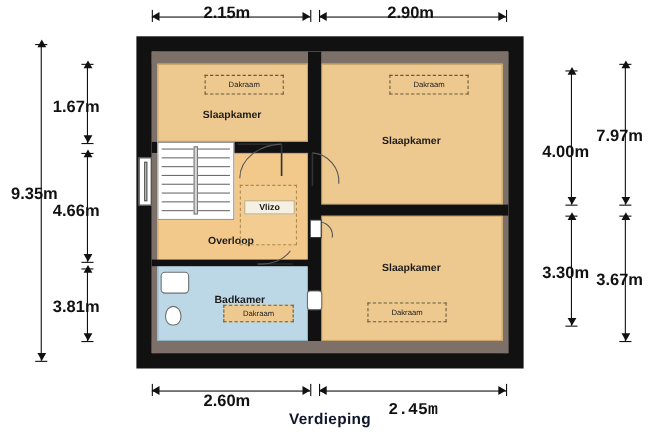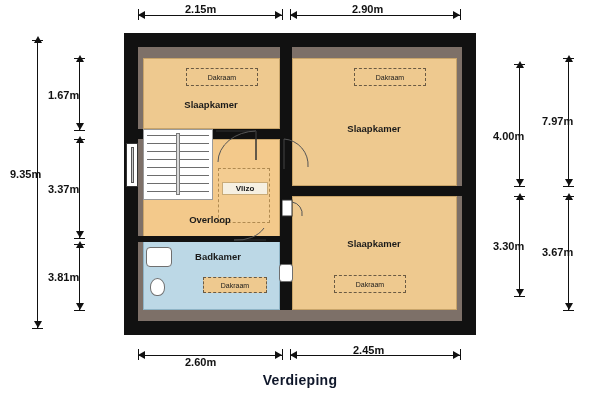--- a/index.html
+++ b/index.html
@@ -196,21 +196,21 @@
     height: 1px;
     background: #111111;
   }
   .dimline-v {
     position: absolute;
     width: 1px;
     background: #111111;
   }
   .dim-text {
     position: absolute;
-    font-size: 11px;
+    font-size: 15px;
     font-weight: bold;
     color: #111111;
     white-space: nowrap;
   }
   .tick-v {
     position: absolute;
     width: 1px; height: 11px;
     background: #111111;
   }
   .tick-h {
@@ -310,21 +310,21 @@
 
   <div class="dakraam dk1">Dakraam</div>
   <div class="dakraam dk2">Dakraam</div>
   <div class="dakraam dk3">Dakraam</div>
   <div class="dakraam dk4">Dakraam</div>
 
   <div class="room-label" style="left:169px; top:99px; width:84px;">Slaapkamer</div>
   <div class="room-label" style="left:332px; top:123px; width:84px;">Slaapkamer</div>
   <div class="room-label" style="left:332px; top:238px; width:84px;">Slaapkamer</div>
   <div class="room-label" style="left:172px; top:214px; width:76px;">Overloop</div>
-  <div class="room-label" style="left:180px; top:251px; width:76px;text-align:center;">Badkamer</div>
+  <div class="room-label" style="left:180px; top:267px; width:76px;text-align:center;">Badkamer</div>
 
   <div class="dimline-h" style="left:138px; top:15px; width:144px;"></div>
   <div class="arrow arr-left" style="left:138px; top:11px;"></div>
   <div class="arrow arr-right" style="left:275px; top:11px;"></div>
   <div class="tick-v" style="left:138px; top:9px;"></div>
   <div class="tick-v" style="left:282px; top:9px;"></div>
   <div class="dim-text" style="left:185px; top:3px;">2.15m</div>
 
   <div class="dimline-h" style="left:290px; top:15px; width:170px;"></div>
   <div class="arrow arr-left" style="left:290px; top:11px;"></div>
@@ -338,42 +338,42 @@
   <div class="arrow arr-right" style="left:275px; top:351px;"></div>
   <div class="tick-v" style="left:138px; top:349px;"></div>
   <div class="tick-v" style="left:282px; top:349px;"></div>
   <div class="dim-text" style="left:185px; top:356px;">2.60m</div>
 
   <div class="dimline-h" style="left:290px; top:355px; width:170px;"></div>
   <div class="arrow arr-left" style="left:290px; top:351px;"></div>
   <div class="arrow arr-right" style="left:453px; top:351px;"></div>
   <div class="tick-v" style="left:290px; top:349px;"></div>
   <div class="tick-v" style="left:460px; top:349px;"></div>
-  <div class="dim-text" style="left:353px; top:344px;">2.45m</div>
+  <div class="dim-text" style="left:353px; top:364px;font-family:Liberation Mono, monospace;">2.45m</div>
 
   <div class="dimline-v" style="left:37px; top:40px; height:288px;"></div>
   <div class="arrow arr-up" style="left:34px; top:36px;"></div>
   <div class="arrow arr-down" style="left:34px; top:321px;"></div>
   <div class="tick-h" style="left:32px; top:40px;"></div>
   <div class="tick-h" style="left:32px; top:328px;"></div>
   <div class="dim-text" style="left:10px; top:168px;">9.35m</div>
 
   <div class="dimline-v" style="left:79px; top:58px; height:72px;"></div>
   <div class="arrow arr-up" style="left:76px; top:55px;"></div>
   <div class="arrow arr-down" style="left:76px; top:123px;"></div>
   <div class="tick-h" style="left:74px; top:58px;"></div>
   <div class="tick-h" style="left:74px; top:130px;"></div>
   <div class="dim-text" style="left:48px; top:89px;">1.67m</div>
 
   <div class="dimline-v" style="left:79px; top:139px; height:99px;"></div>
   <div class="arrow arr-up" style="left:76px; top:136px;"></div>
   <div class="arrow arr-down" style="left:76px; top:231px;"></div>
   <div class="tick-h" style="left:74px; top:139px;"></div>
   <div class="tick-h" style="left:74px; top:238px;"></div>
-  <div class="dim-text" style="left:48px; top:183px;">3.37m</div>
+  <div class="dim-text" style="left:48px; top:183px;">4.66m</div>
 
   <div class="dimline-v" style="left:79px; top:244px; height:66px;"></div>
   <div class="arrow arr-up" style="left:76px; top:241px;"></div>
   <div class="arrow arr-down" style="left:76px; top:303px;"></div>
   <div class="tick-h" style="left:74px; top:244px;"></div>
   <div class="tick-h" style="left:74px; top:310px;"></div>
   <div class="dim-text" style="left:48px; top:271px;">3.81m</div>
 
   <div class="dimline-v" style="left:519px; top:64px; height:122px;"></div>
   <div class="arrow arr-up" style="left:516px; top:61px;"></div>

